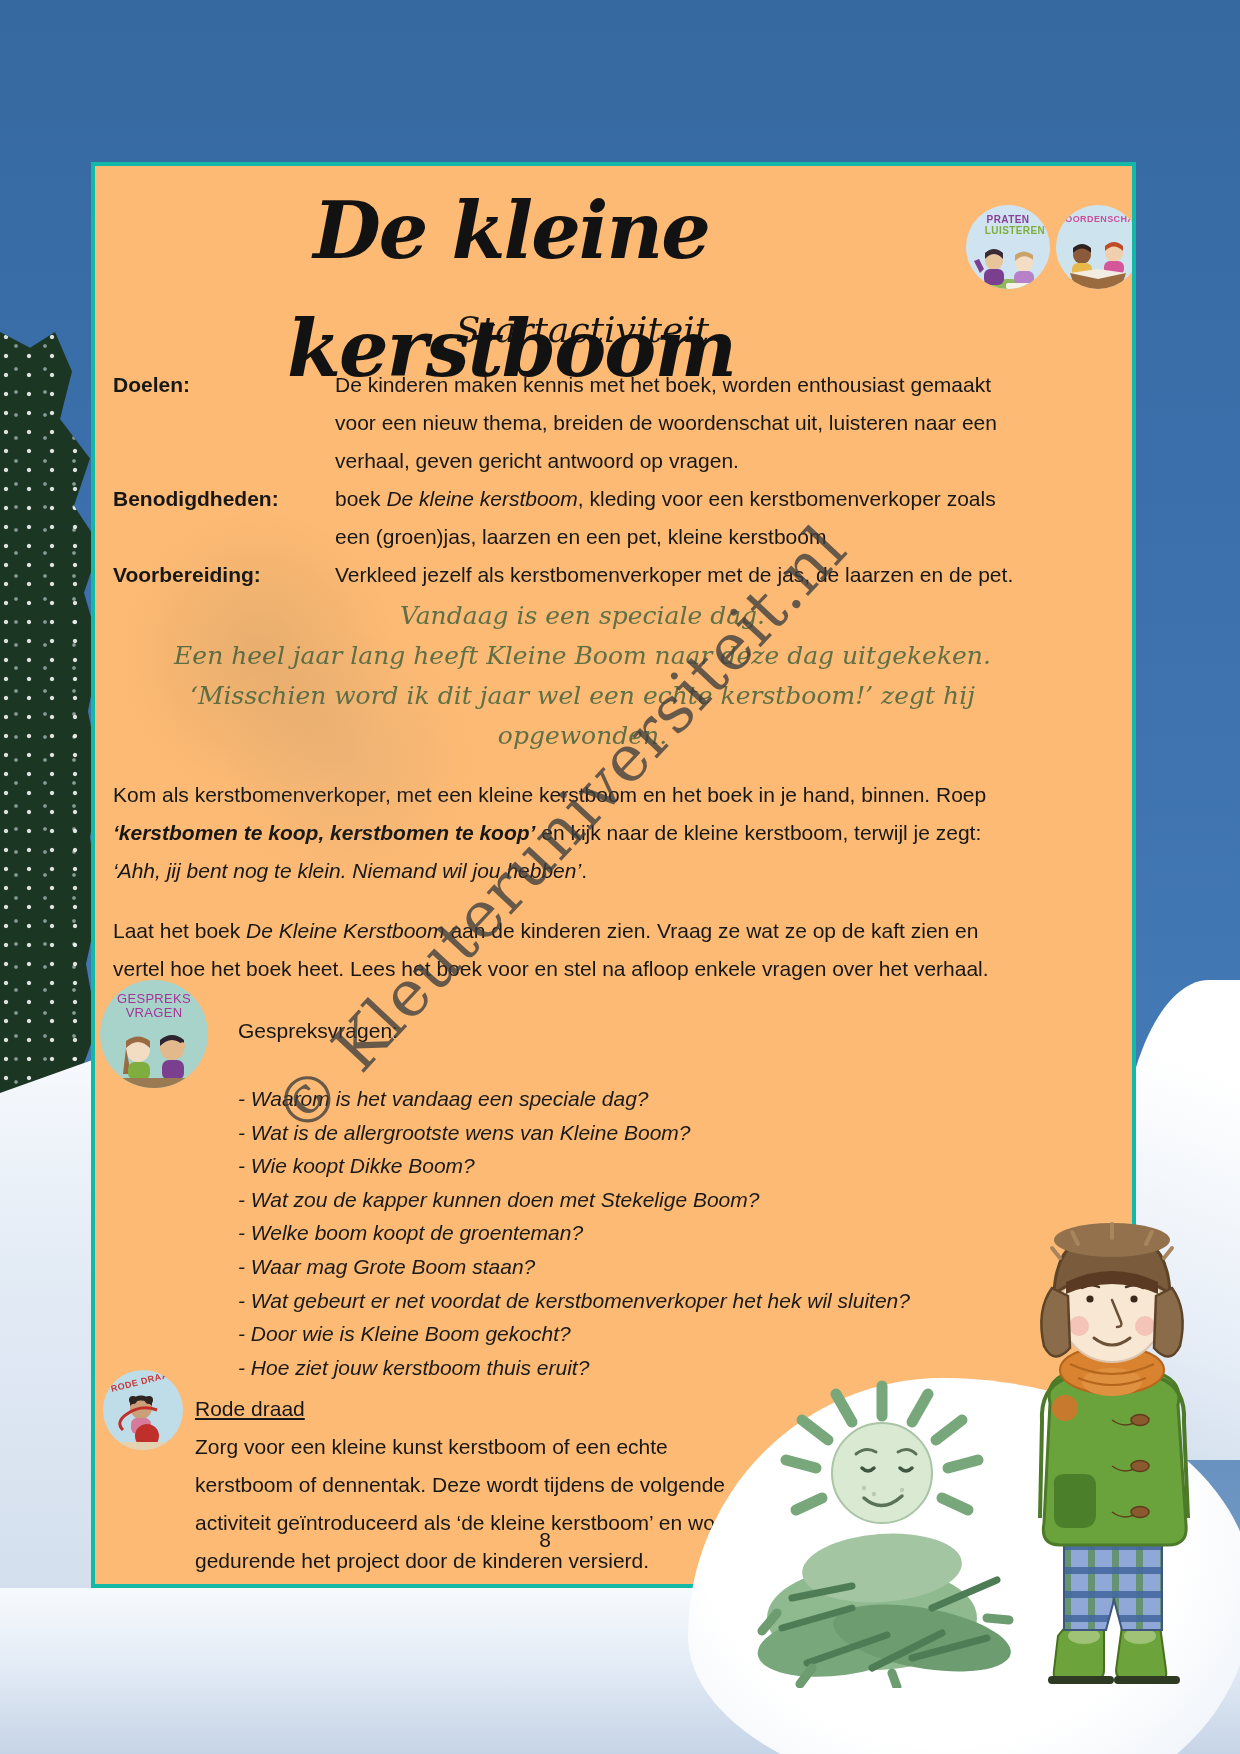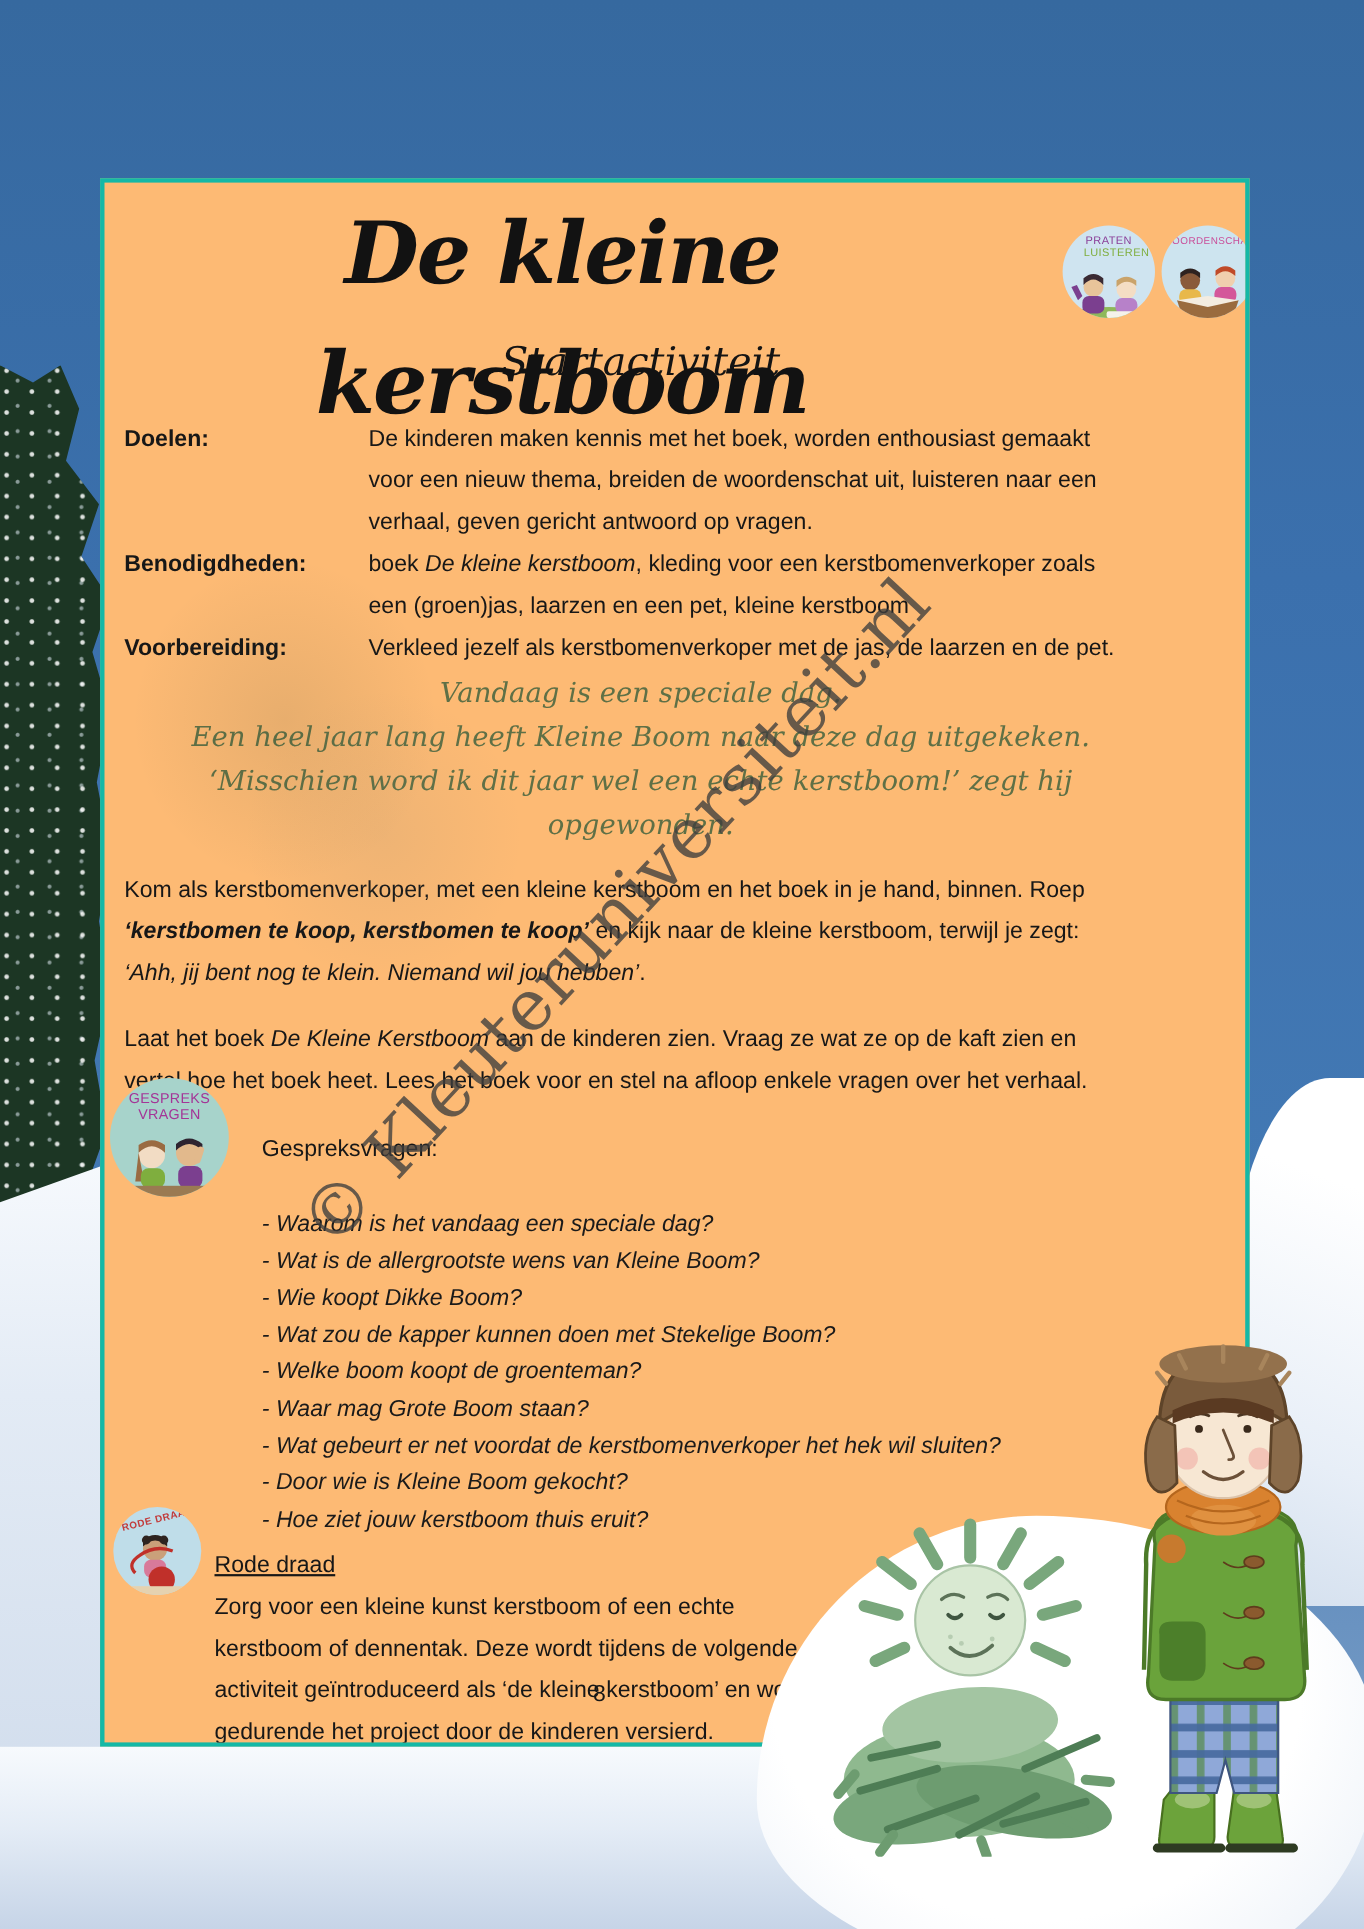--- a/index.html
+++ b/index.html
@@ -37,30 +37,30 @@
         background:radial-gradient(ellipse 55% 50% at 40% 45%,rgba(45,65,50,.10),transparent 70%),
                    radial-gradient(ellipse 50% 45% at 65% 70%,rgba(110,120,115,.10),transparent 70%);}
 
   .title-row{position:relative;height:122px;}
   .doc-title{position:absolute;left:28px;top:-6px;width:740px;text-align:center;
         font-family:"DejaVu Serif",serif;font-style:italic;font-weight:700;
         font-size:78px;line-height:118px;color:#121212;letter-spacing:-2px;}
   .badge{position:absolute;width:84px;height:84px;border-radius:50%;top:27px;
         background:#cfe4f0;overflow:hidden;text-align:center;}
   .badge.b1{left:853px;} .badge.b2{left:943px;background:#cde4ef;}
-  .badge-txt{font-weight:400;font-size:10px;line-height:11px;letter-spacing:.4px;margin-top:9px;}
+  .badge-txt{font-weight:700;font-size:10px;line-height:11px;letter-spacing:.4px;margin-top:9px;}
   .badge-txt .t-purple{color:#8a3f98;display:block;}
   .badge-txt .t-green{color:#7fae3e;display:block;padding-left:14px;}
   .badge-txt .t-pink{color:#c94f9a;display:block;font-size:9px;}
   .badge svg{position:absolute;left:0;bottom:-2px;width:84px;height:52px;}
 
   .subtitle{margin-top:2px;text-align:center;font-family:"DejaVu Serif",serif;font-style:italic;
         font-size:36px;line-height:56px;color:#141414;}
 
-  .info{display:grid;grid-template-columns:222px 1fr;margin-top:22px;
+  .info{display:grid;grid-template-columns:222px 1fr;margin-top:8px;
         font-size:21px;line-height:38px;color:#171717;}
   .info .lbl{font-weight:700;}
   .info .txt{max-width:700px;}
   .book-title{font-style:italic;}
 
   .quotes{margin-top:2px;text-align:center;font-family:"DejaVu Serif",serif;font-style:italic;
         font-size:25px;line-height:40px;color:#5f7046;}
 
   .para{margin-top:20px;font-size:21px;line-height:38px;color:#171717;max-width:920px;}
   .para + .para{margin-top:22px;}

